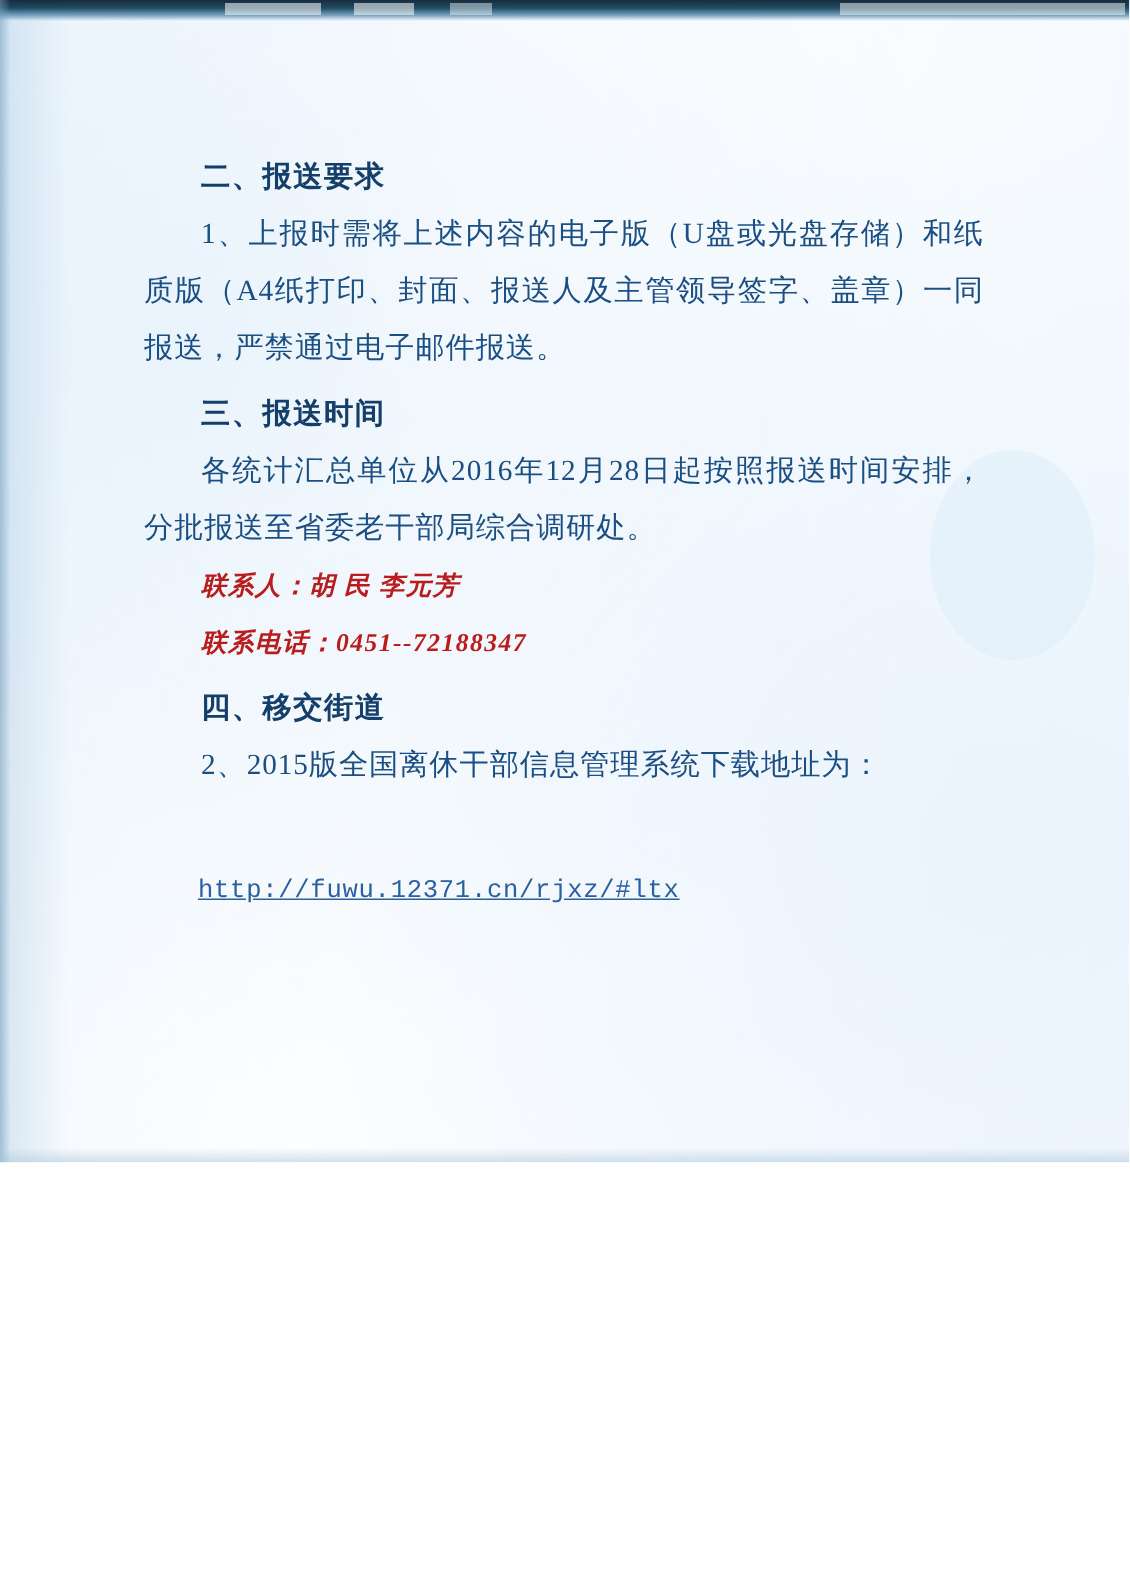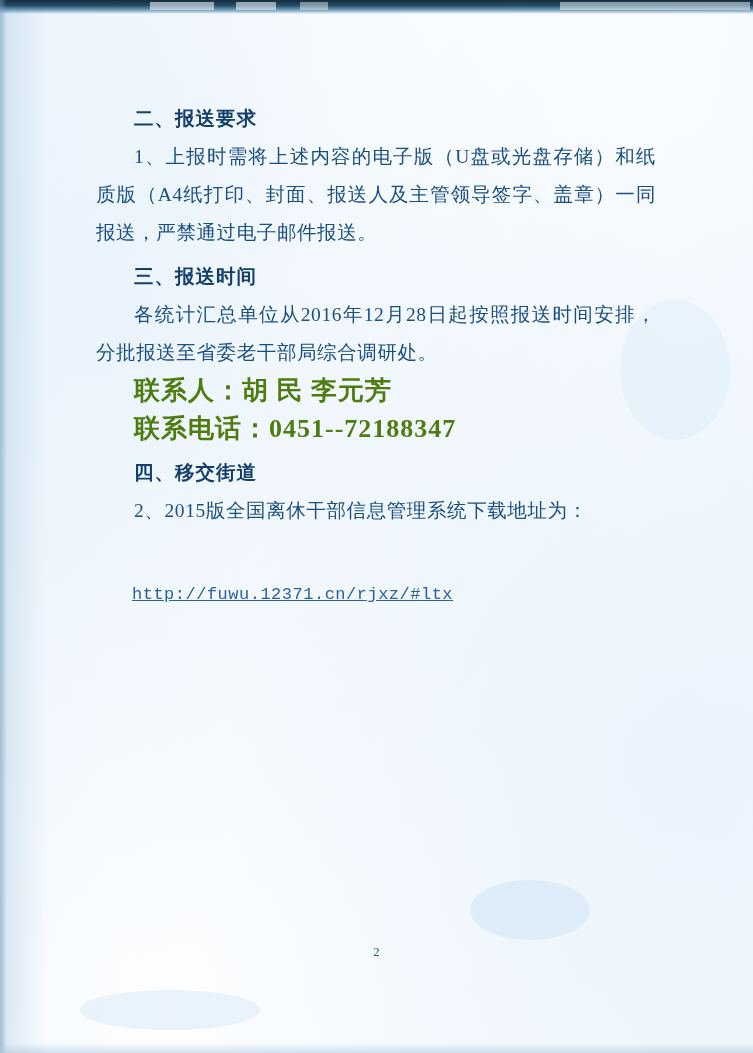--- a/index.html
+++ b/index.html
@@ -3,21 +3,21 @@
 <meta charset="utf-8">
 <style>
   html, body {
     margin: 0;
     padding: 0;
     background: #ffffff;
   }
   #page {
     position: relative;
     width: 753px;
-    height: 1053px;
+    height: 775px;
     background: #fdfeff;
     overflow: hidden;
     font-family: "Liberation Serif", "DejaVu Serif", serif;
   }
   
   #paper-tint {
     position: absolute;
     inset: 0;
     background:
       radial-gradient(ellipse at 18% 30%, rgba(224,238,250,0.55) 0%, rgba(255,255,255,0) 62%),
@@ -96,26 +96,27 @@
     line-height: 34px;
     letter-spacing: 0.5px;
     text-indent: 36px;
     margin-top: 48px;
   }
   .link-line span.url {
     text-decoration: underline;
   }
 
   .contact-line {
-    color: #4d7c0f;
+    color: #b91c1c;
     font-weight: bold;
-    font-size: 26px;
+    font-size: 17px;
     line-height: 38px;
     letter-spacing: 1px;
     text-indent: 38px;
+    font-style: italic;
   }
 
   #page-number {
     position: absolute;
     left: 0;
     top: 944px;
     width: 753px;
     text-align: center;
     color: #2b5c8d;
     font-size: 13px;

